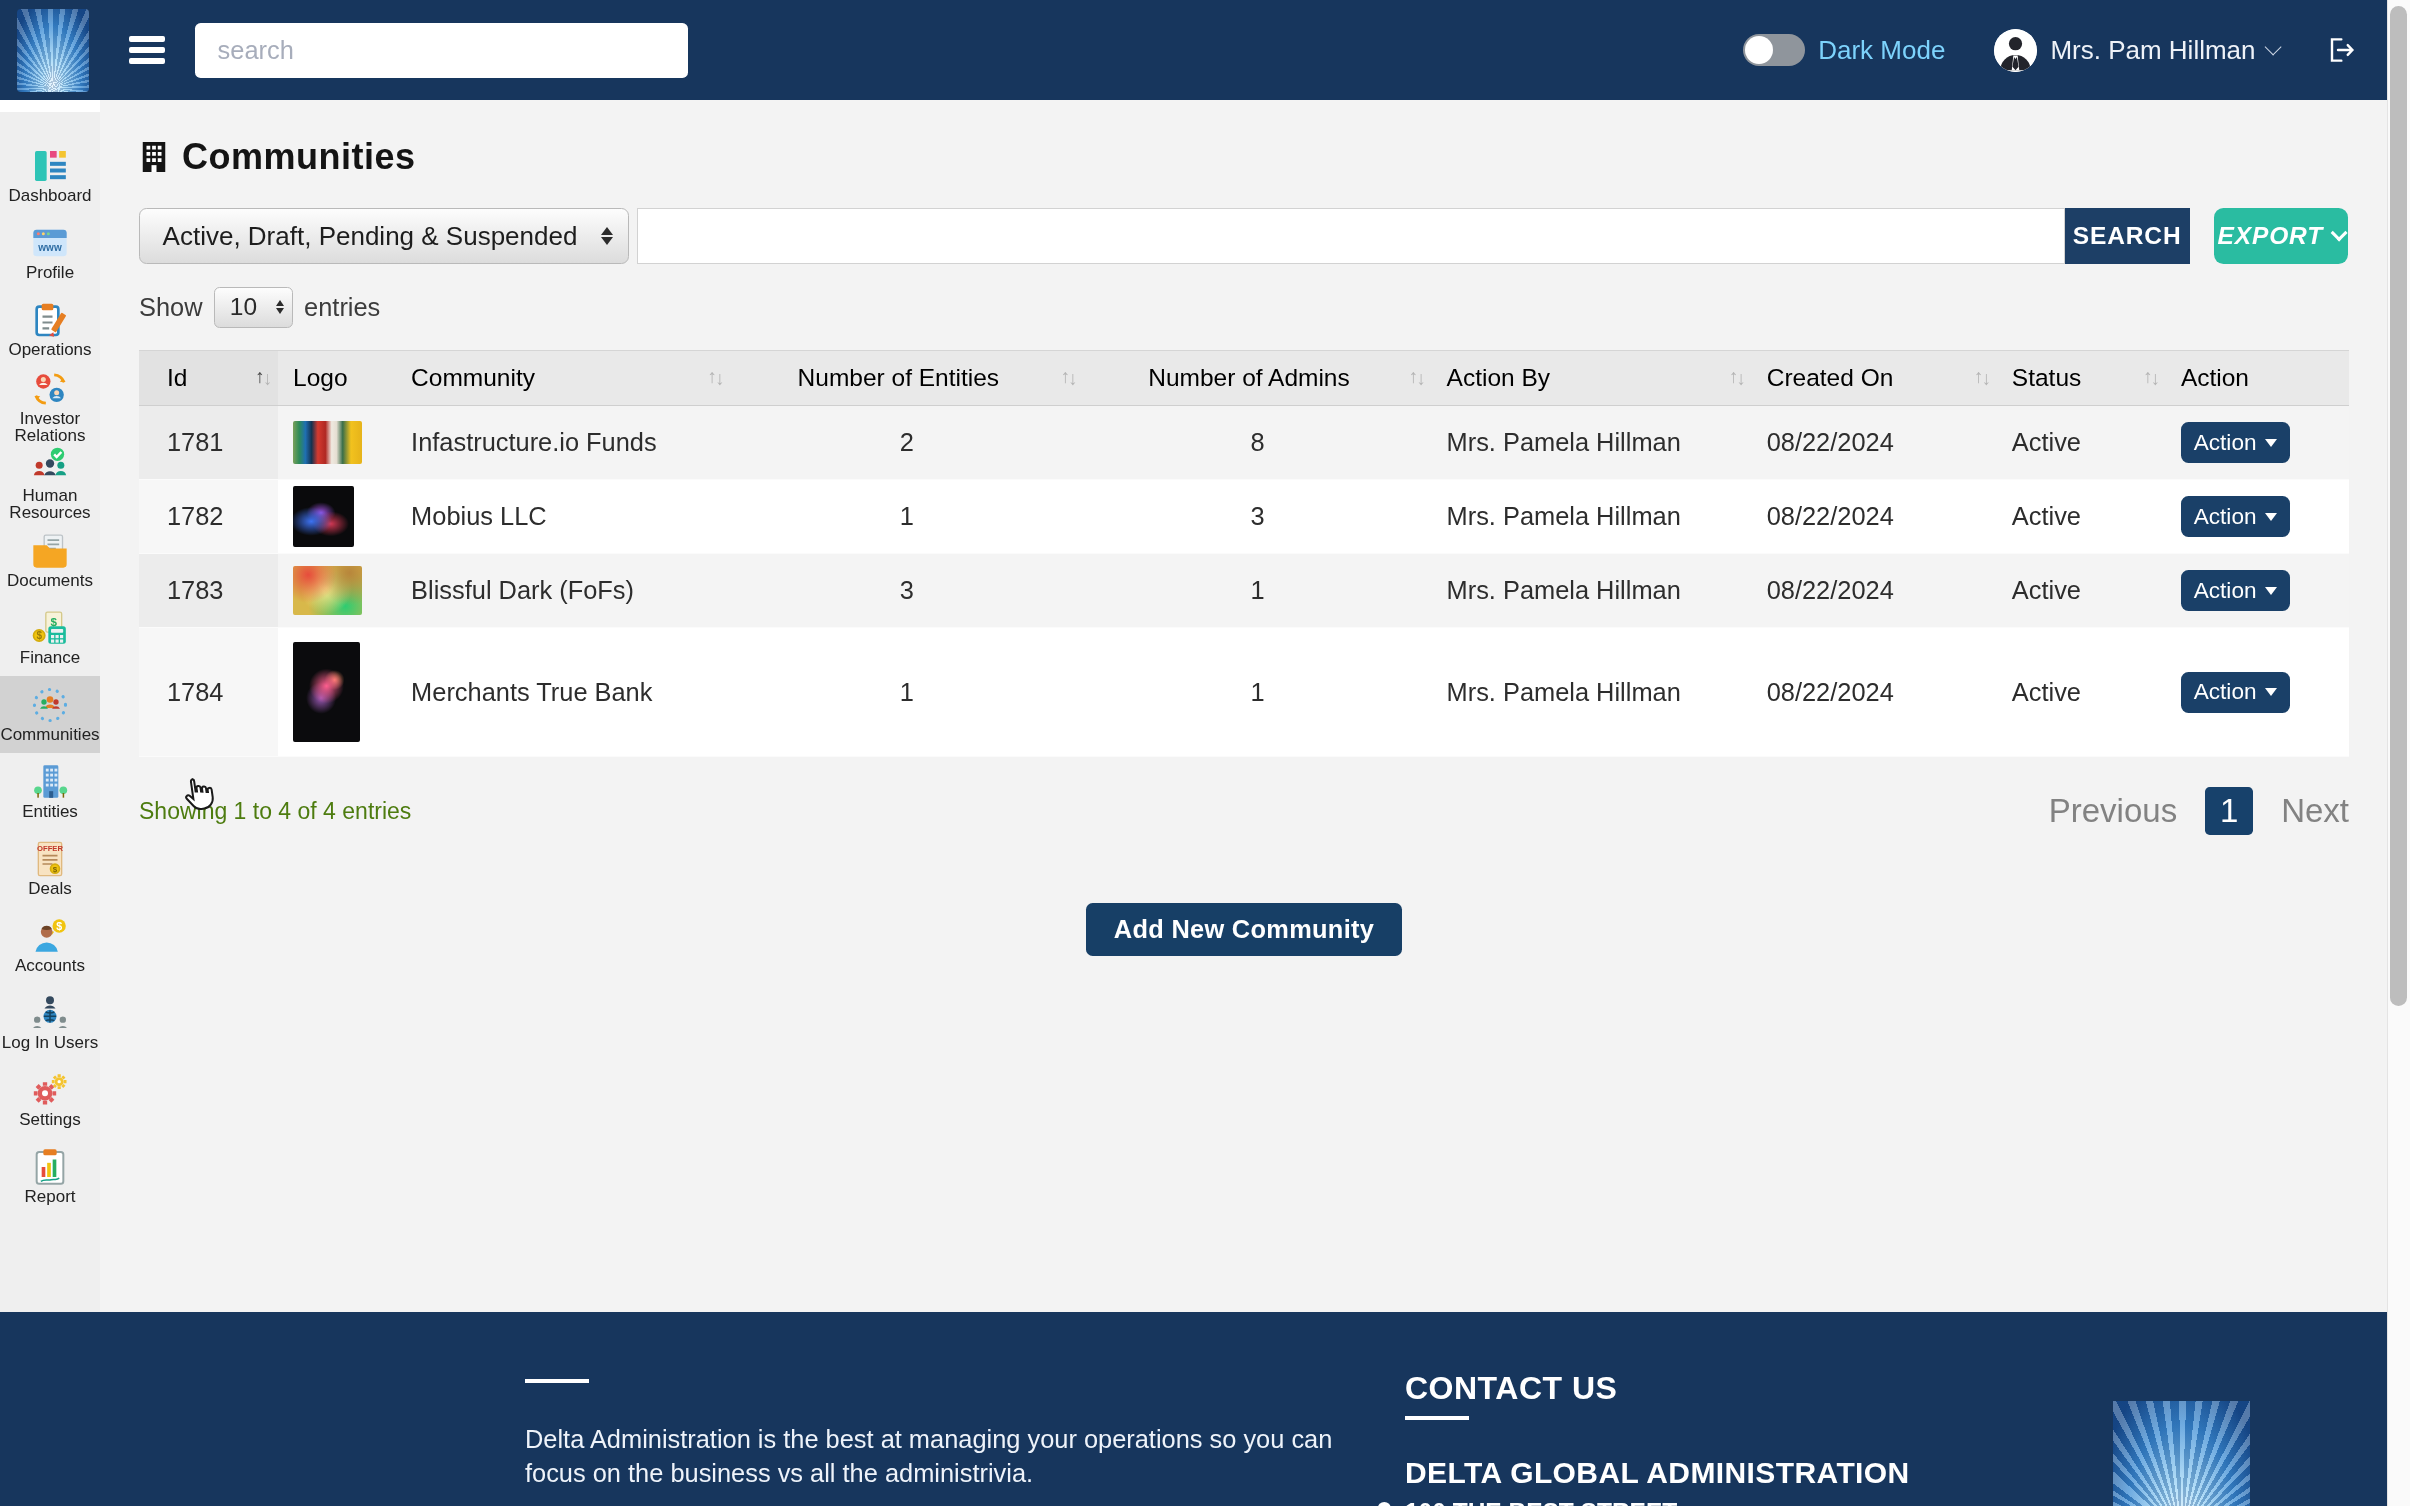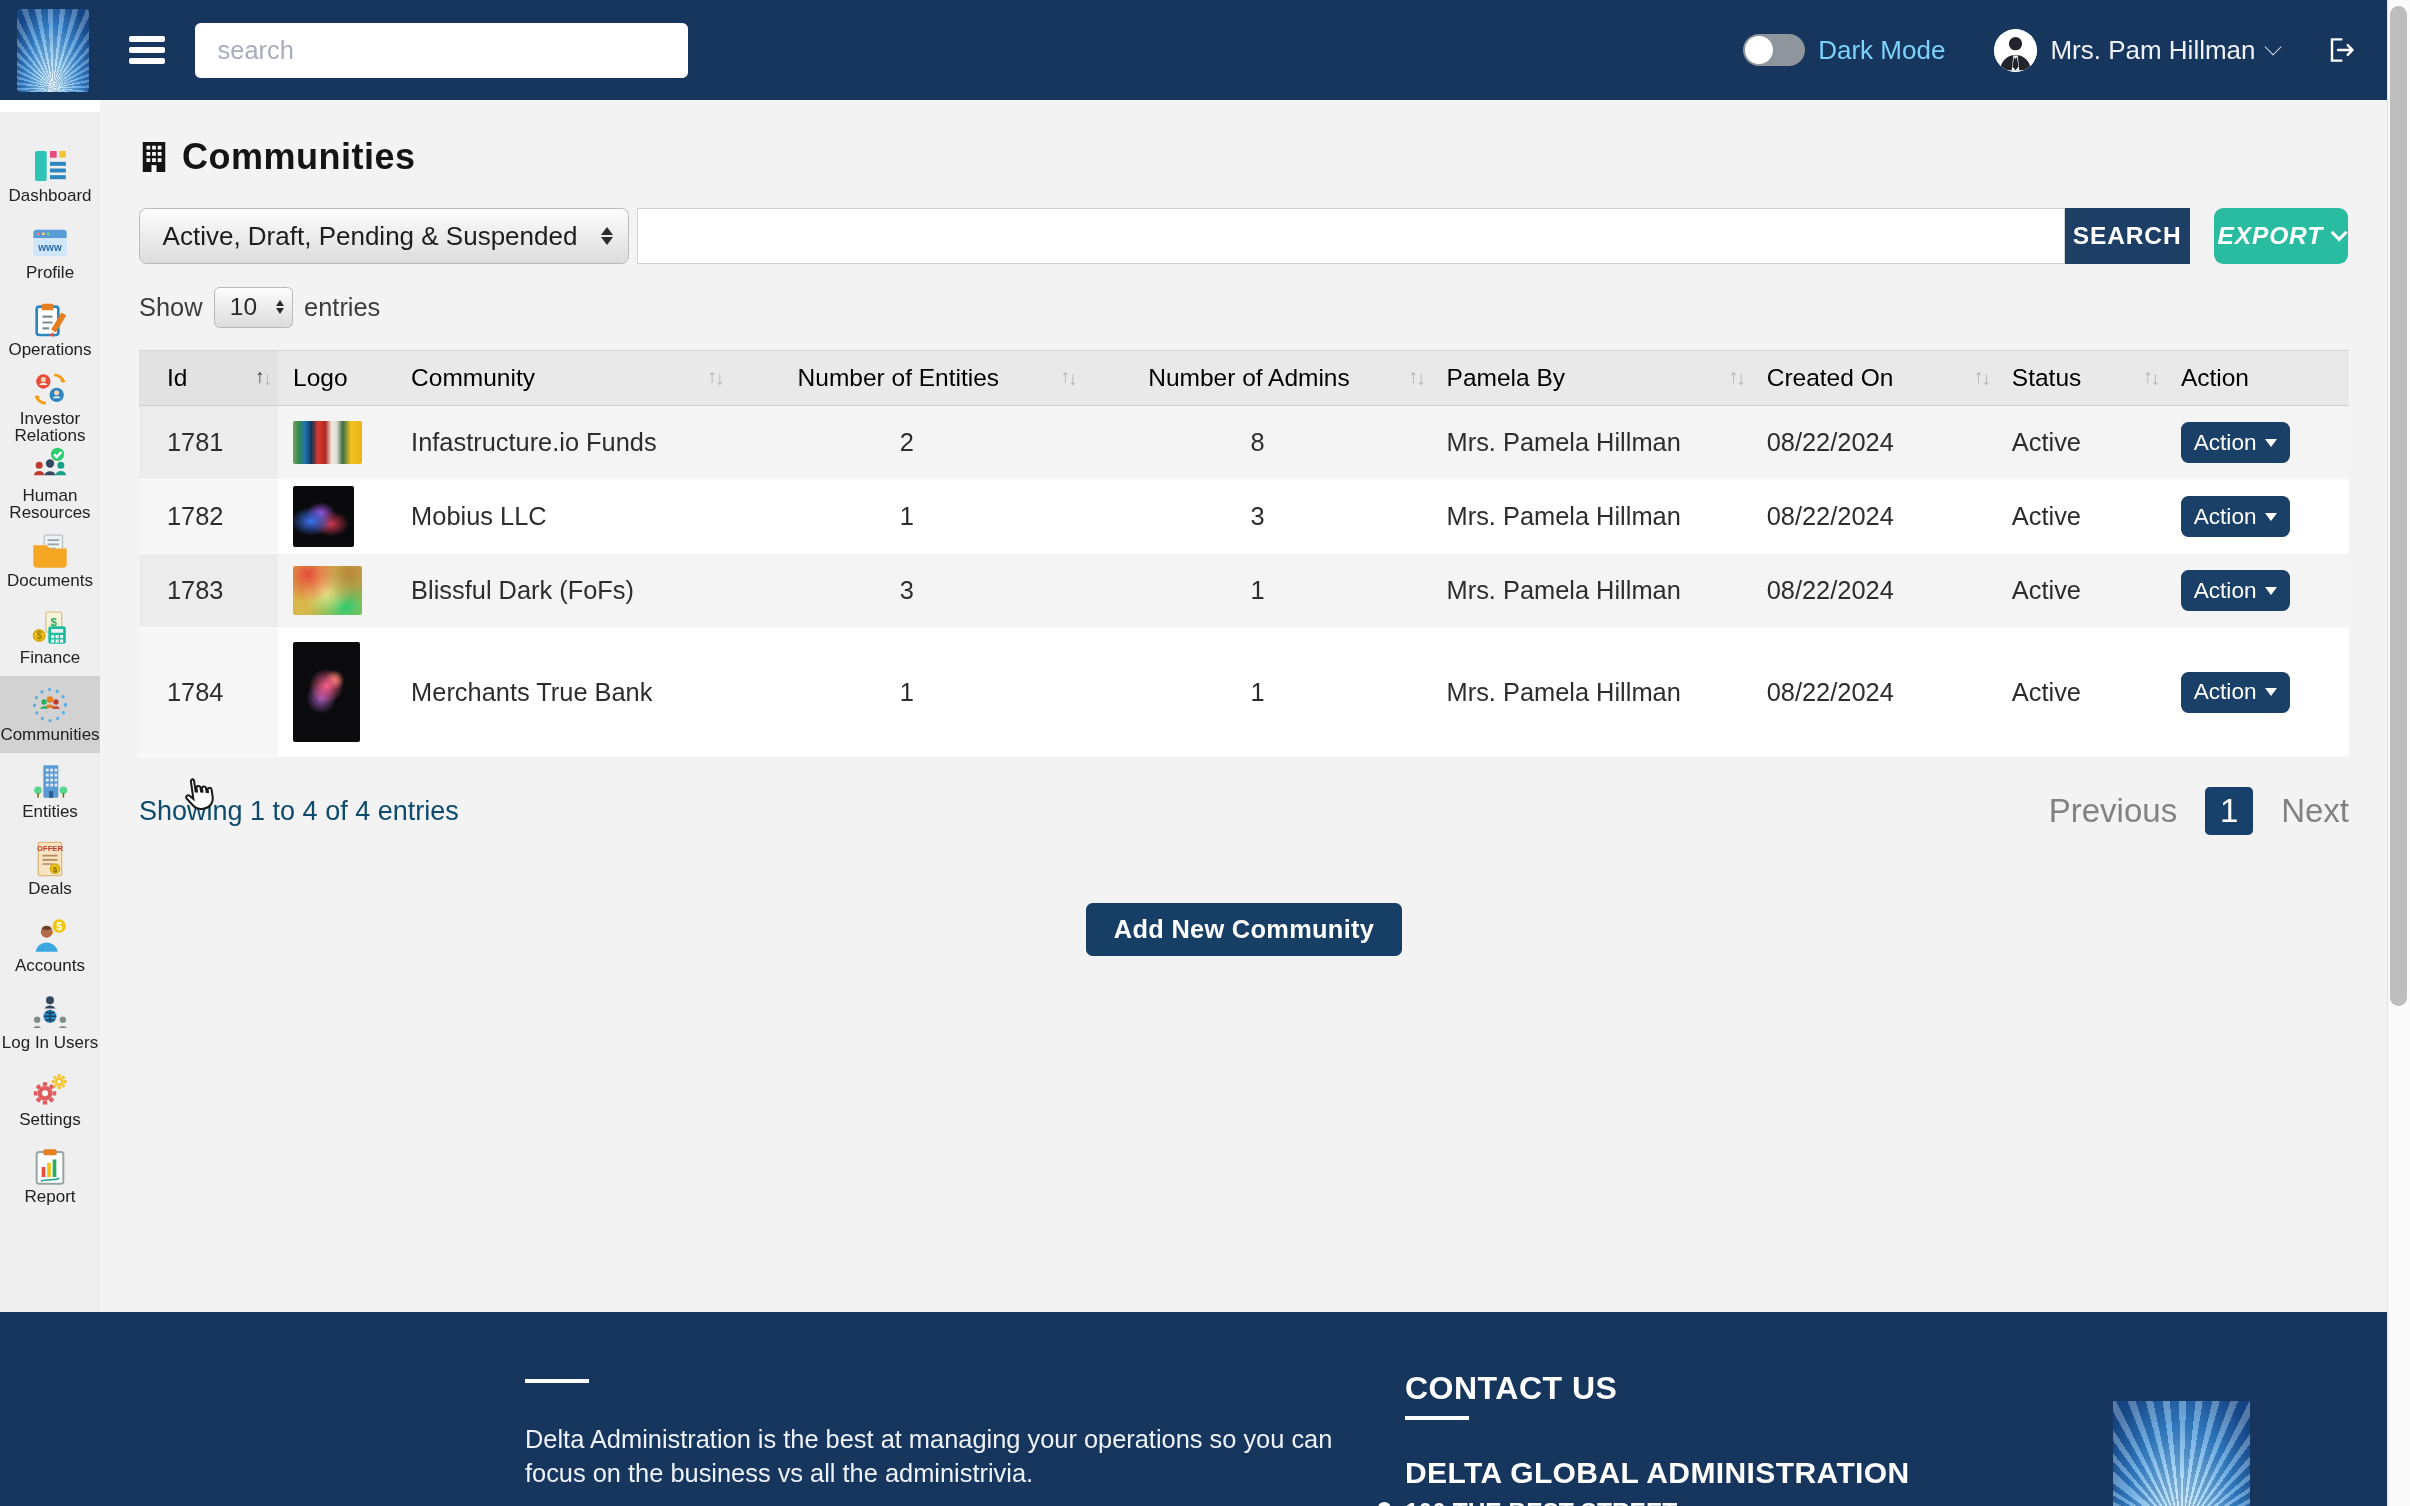--- a/index.html
+++ b/index.html
@@ -120,21 +120,21 @@
       radial-gradient(ellipse 24% 16% at 62% 38%, #ff8f66, transparent 62%), #0b0b0d; }
   .btn-action { width:109px; height:41px; background:#1a4068; border:none; border-radius:7.5px;
     color:#fff; font-size:22.6px; cursor:pointer; display:inline-flex; align-items:center;
     justify-content:center; gap:8.5px; font-family:"Liberation Sans","DejaVu Sans",sans-serif; }
   .btn-action .caret { width:0; height:0; border-left:6.6px solid transparent;
     border-right:6.6px solid transparent; border-top:8.5px solid #fff; display:block; }
 
   
   .table-footer { width:2210px; margin-top:30px; display:flex; align-items:center;
     justify-content:space-between; position:relative; }
-  .summary { font-size:27px; color:#0c4a6e; }
+  .summary { font-size:23px; color:#4d7c0f; }
   .cursor-hand { position:absolute; left:41px; top:-13px; width:40px; height:40px; transform:rotate(-8deg); }
   .pagination { display:flex; align-items:center; font-size:33px; color:#828282; }
   .page-btn { cursor:pointer; }
   .page-current { width:48px; height:48px; background:#17416b; color:#fff; border-radius:4.7px;
     display:flex; align-items:center; justify-content:center; margin:0 28px; cursor:pointer; }
   .pagination .prev { margin-right:0; }
   .btn-add-wrap { width:2210px; margin-top:68px; text-align:center; }
   .btn-add { height:53px; padding:0 28px; background:#173f66; color:#fff; border:none; border-radius:6.6px;
     font-size:25.4px; font-weight:bold; cursor:pointer; letter-spacing:0.3px;
     font-family:"Liberation Sans","DejaVu Sans",sans-serif; }
@@ -439,21 +439,21 @@
         <col style="width:169px">
         <col style="width:183px">
     </colgroup>
     <thead>
       <tr>
         <th class="c-id"><span>Id</span><span class="sort asc"></span></th>
         <th class="no-sort"><span>Logo</span></th>
         <th><span>Community</span><span class="sort"></span></th>
         <th class="center"><span>Number of Entities</span><span class="sort"></span></th>
         <th class="center"><span>Number of Admins</span><span class="sort"></span></th>
-        <th><span>Pamela By</span><span class="sort"></span></th>
+        <th><span>Action By</span><span class="sort"></span></th>
         <th><span>Created On</span><span class="sort"></span></th>
         <th><span>Status</span><span class="sort"></span></th>
         <th class="no-sort"><span>Action</span></th>
       </tr>
     </thead>
     <tbody>
       <tr class="odd row-sm">
         <td class="c-id">1781</td>
         <td>
             <div class="logo-img logo-1"></div>

